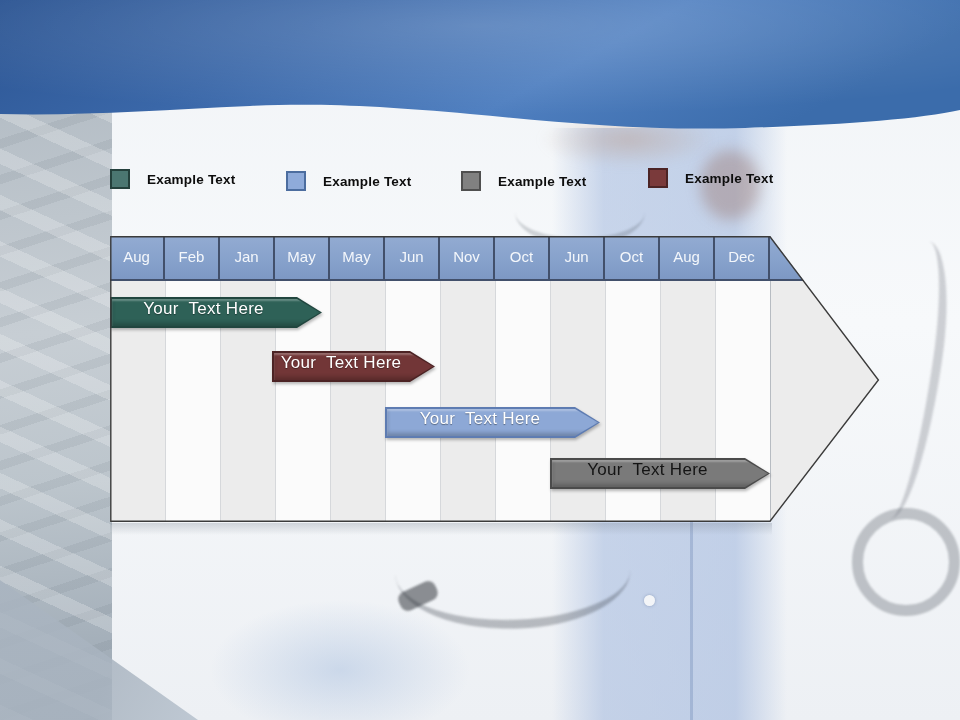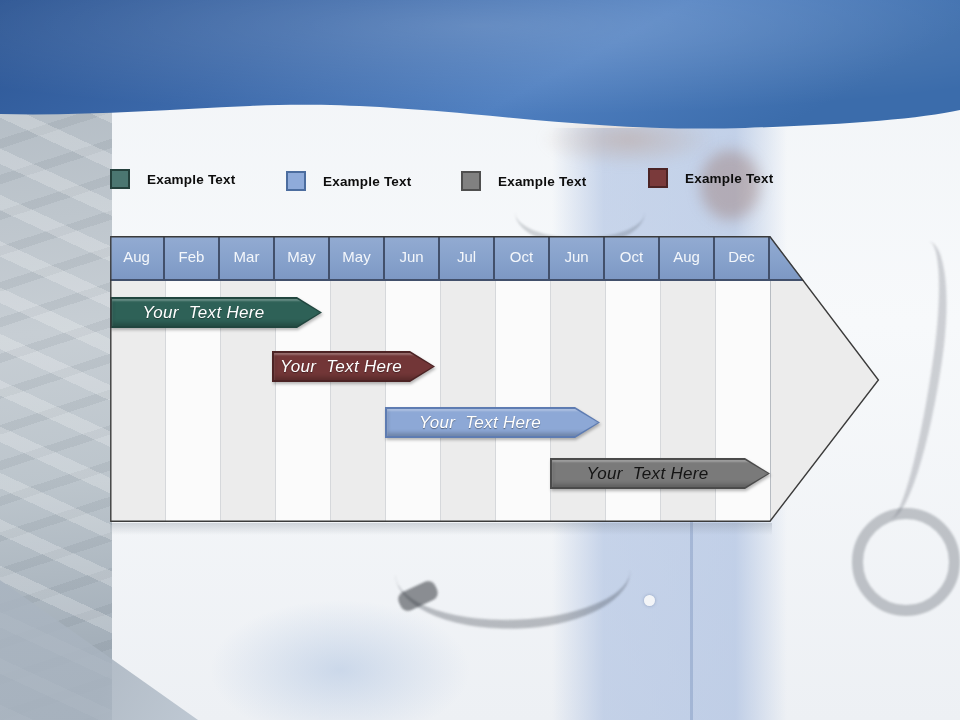--- a/index.html
+++ b/index.html
@@ -69,24 +69,24 @@
   .month-cell{width:55px;box-sizing:border-box;border-right:2px solid #42506b;
     color:#f4f7fb;font-size:15px;line-height:42px;text-align:center;}
   .tl-outline{position:absolute;inset:0;pointer-events:none;}
   .tl-reflection{position:absolute;left:110px;top:523px;width:662px;height:12px;z-index:1;
     background:linear-gradient(180deg,rgba(125,135,148,.30),rgba(125,135,148,0));}
 
   
   .bar-wrap{position:absolute;height:31px;filter:drop-shadow(1px 2px 1.5px rgba(0,0,0,.28));}
   .bar{position:relative;width:100%;height:100%;
     clip-path:polygon(0 0,calc(100% - 25px) 0,100% 50%,calc(100% - 25px) 100%,0 100%);}
-  .bar-inner{position:absolute;inset:2px;display:flex;align-items:center;justify-content:center;
+  .bar-inner{position:absolute;inset:2px;display:flex;justify-content:center;
     padding-right:25px;box-sizing:border-box;
     clip-path:polygon(0 0,calc(100% - 23px) 0,100% 50%,calc(100% - 23px) 100%,0 100%);
-    box-shadow:inset 0 2px 2px rgba(255,255,255,.28),inset 0 -3px 4px rgba(0,0,0,.22);font-style:italic;}
+    box-shadow:inset 0 2px 2px rgba(255,255,255,.28),inset 0 -3px 4px rgba(0,0,0,.22);}
   .bar-label{font-size:17px;letter-spacing:.3px;white-space:pre;color:#ffffff;
     text-shadow:0 1px 1px rgba(0,0,0,.4);}
   .bar-teal  .bar{background:#21463f;} .bar-teal  .bar-inner{background:#2e6157;}
   .bar-maroon.bar-wrap .bar{background:#4c2324;} .bar-maroon .bar-inner{background:#723637;}
   .bar-blue  .bar{background:#5e7cb2;} .bar-blue  .bar-inner{background:#8da8d6;}
   .bar-gray  .bar{background:#4b4b4b;} .bar-gray  .bar-inner{background:#7a7a7a;}
   .bar-gray  .bar-label{color:#141414;text-shadow:none;}
 </style>
 </head>
 <body>
@@ -143,25 +143,25 @@
     <span class="swatch sw-maroon"></span>
     <span class="legend-label">Example Text</span>
   </div>
 
   <div class="timeline">
     <div class="tl-clip">
 
       <div class="tl-header">
         <div class="month-cell">Aug</div>
         <div class="month-cell">Feb</div>
-        <div class="month-cell">Mar</div>
+        <div class="month-cell">Jan</div>
         <div class="month-cell">May</div>
         <div class="month-cell">May</div>
         <div class="month-cell">Jun</div>
-        <div class="month-cell">Jul</div>
+        <div class="month-cell">Nov</div>
         <div class="month-cell">Oct</div>
         <div class="month-cell">Jun</div>
         <div class="month-cell">Oct</div>
         <div class="month-cell">Aug</div>
         <div class="month-cell">Dec</div>
       </div>
 
       <div class="bar-wrap bar-teal" style="left:0px;top:61px;width:212px;">
         <div class="bar">
             <div class="bar-inner">

